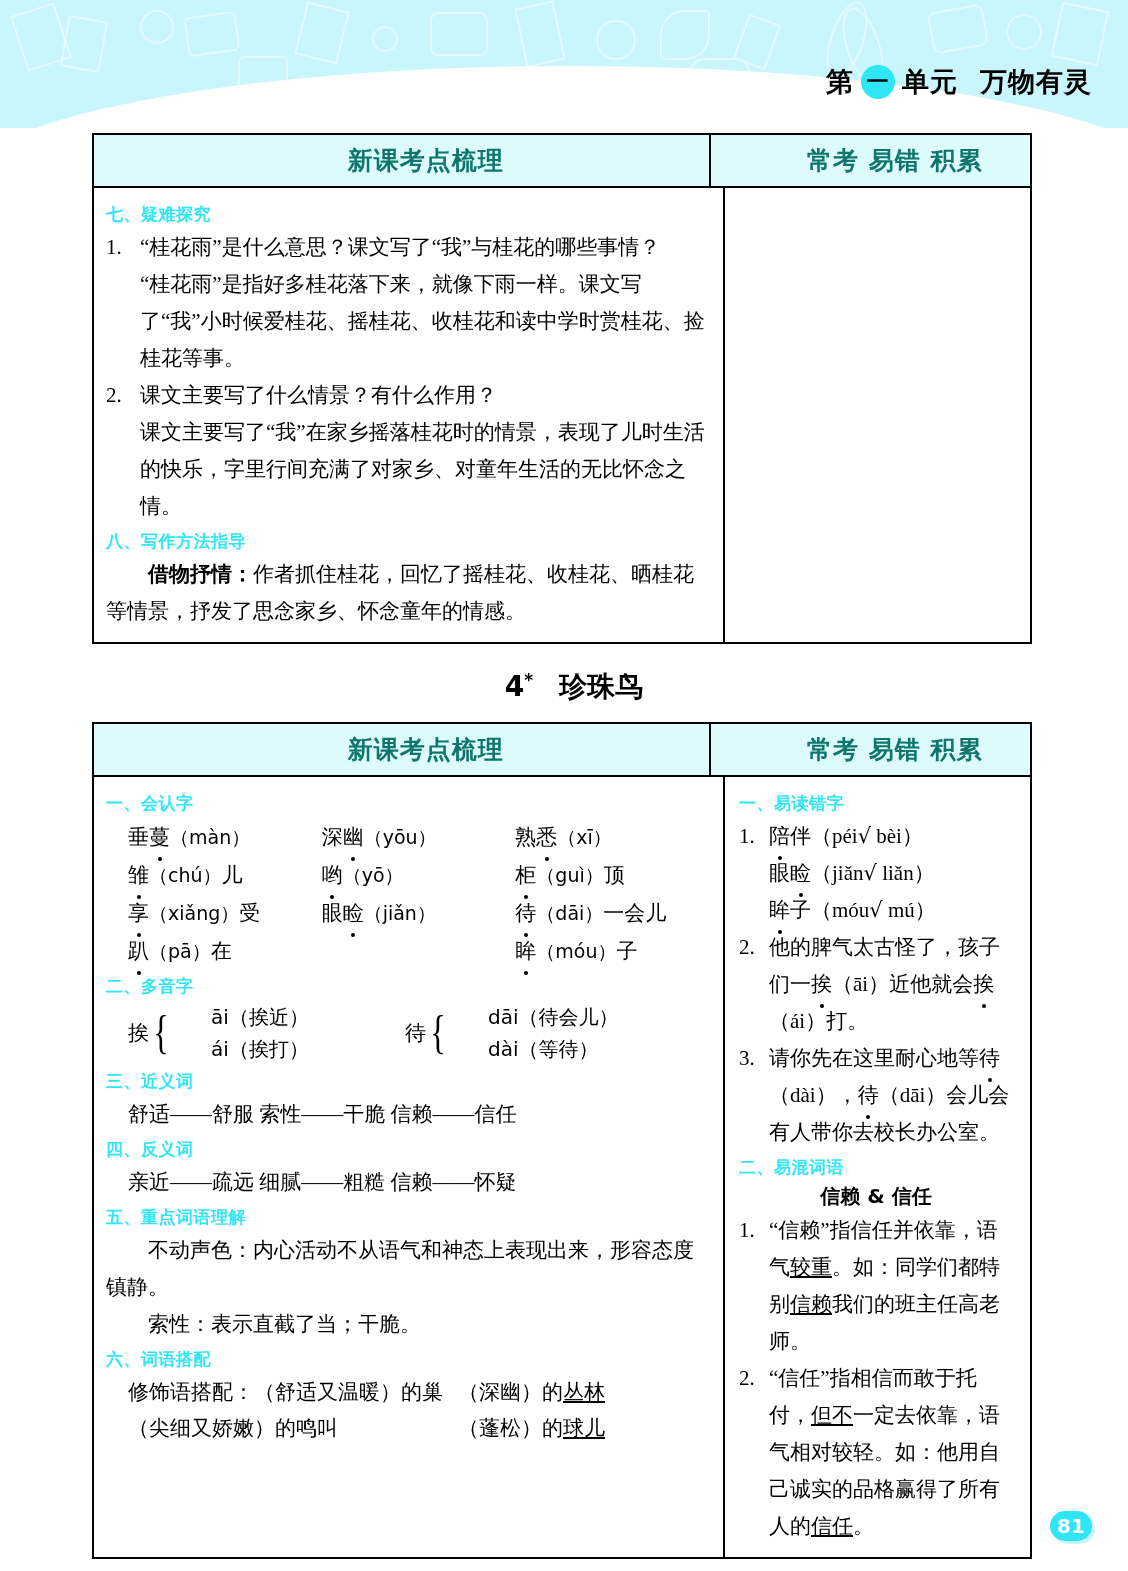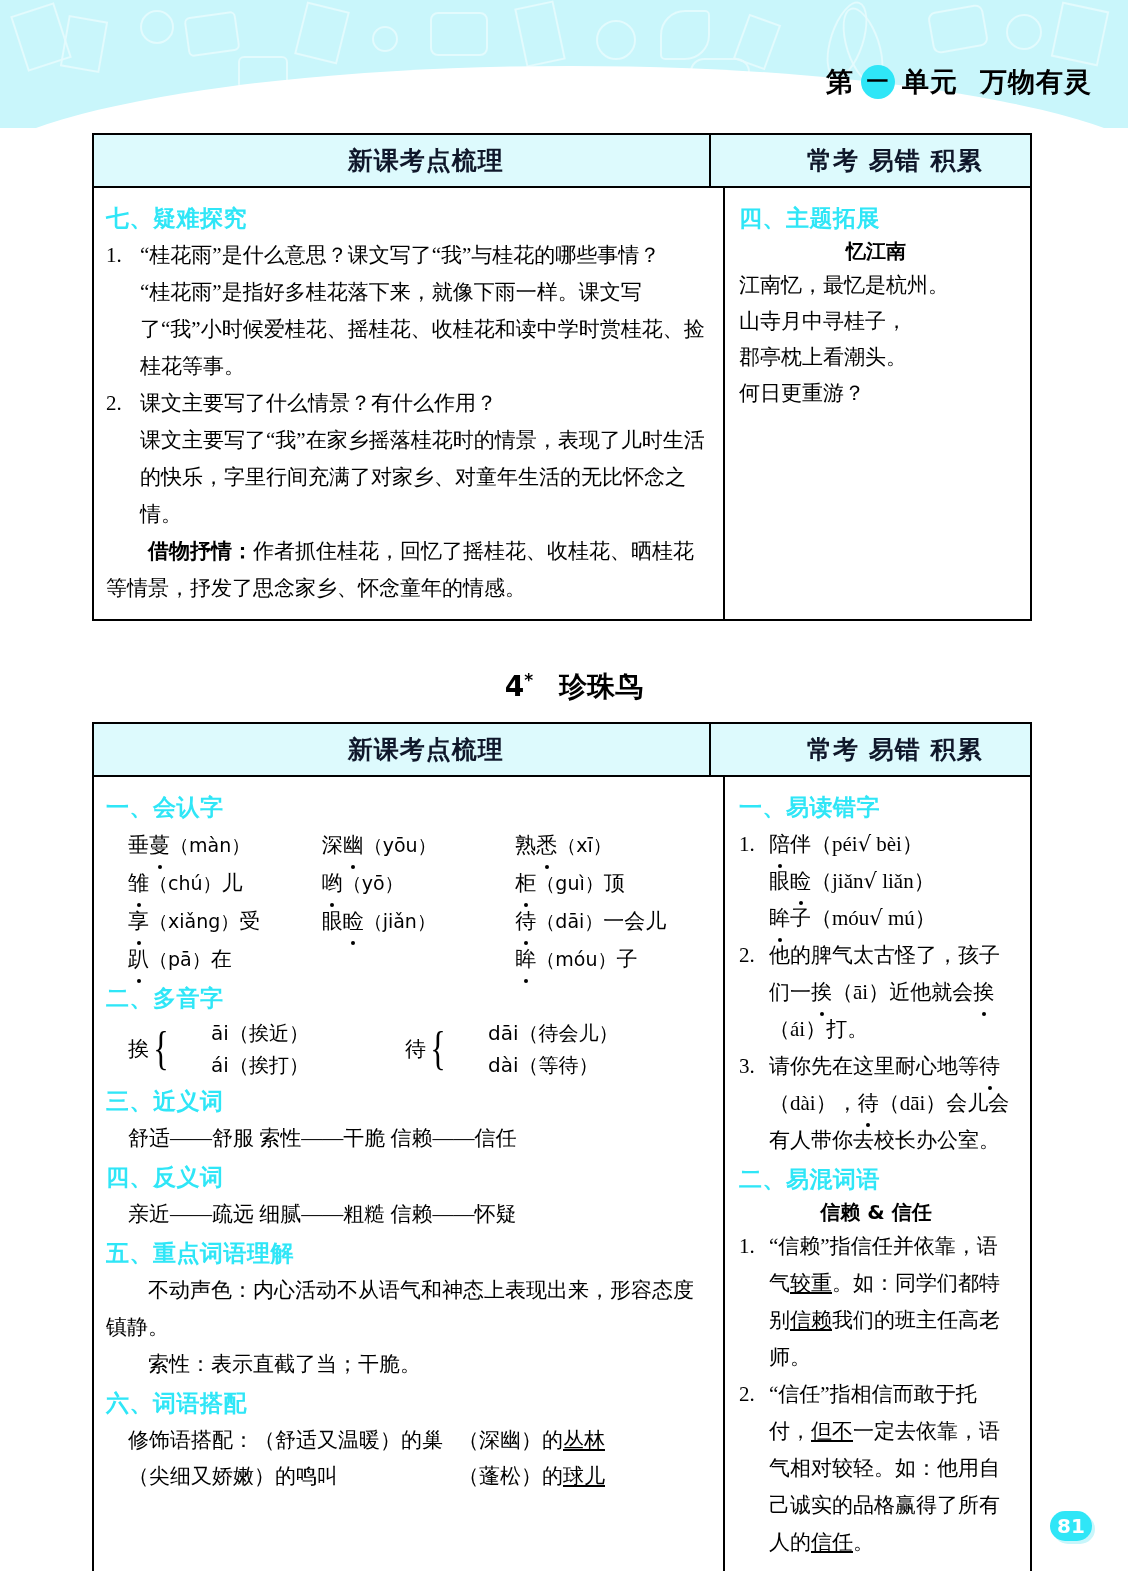--- a/index.html
+++ b/index.html
@@ -76,35 +76,35 @@
     border:2.5px solid #000;
     background:#fff;
   }
   .tbl .head {
     display:flex;
     background:#ddfafd;
     border-bottom:2.5px solid #000;
   }
   .tbl .head .cell {
     font-family:"DejaVu Sans","Liberation Sans",sans-serif;
-    font-weight:bold; font-size:25px; color:#0f172a;
+    font-weight:bold; font-size:25px; color:#0f766e;
     text-align:center; padding:9px 0 9px; letter-spacing:1px;margin-left:48px;
   }
   .tbl .head .cell.left  { width:631px; border-right:2.5px solid #000; }
   .tbl .head .cell.right { width:300px; }
   .tbl .body { display:flex; }
   .tbl .body .col-left  { width:631px; border-right:2.5px solid #000; padding:10px 14px 12px 12px; }
   .tbl .body .col-right { width:300px; padding:10px 12px 12px 14px; }
 
   
   .sec-title {
     color:#2fe6f7;
     font-family:"DejaVu Sans","Liberation Sans",sans-serif;
     font-weight:bold;
-    font-size:23px;
+    font-size:17px;
     letter-spacing:.5px;
     margin:5px 0 3px;
   }
   .para {
     font-size:21px; color:#000; line-height:37px;
     font-family:"Liberation Serif","DejaVu Serif",serif;
   }
   .para.indent { text-indent:2em; }
   .num-item { display:flex; font-size:21px; line-height:37px; }
   .num-item .n { width:34px; flex:none; text-align:left; }
@@ -232,31 +232,24 @@
 
       <div class="num-item">
         <div class="n">2.</div>
         <div class="t">课文主要写了什么情景？有什么作用？</div>
       </div>
       <div class="num-item">
         <div class="n"></div>
         <div class="t">课文主要写了“我”在家乡摇落桂花时的情景，表现了儿时生活的快乐，字里行间充满了对家乡、对童年生活的无比怀念之情。</div>
       </div>
 
+      <div class="sec-title">八、写作方法指导</div>
       <div class="para indent"><span class="b">借物抒情：</span><span>作者抓住桂花，回忆了摇桂花、收桂花、晒桂花等情景，抒发了思念家乡、怀念童年的情感。</span></div>
     </div>
 
-    <div class="col-right">
-      <div class="sec-title">四、主题拓展</div>
-      <div class="poem-title">忆江南</div>
-      <div class="poem-line">江南忆，最忆是杭州。</div>
-      <div class="poem-line">山寺月中寻桂子，</div>
-      <div class="poem-line">郡亭枕上看潮头。</div>
-      <div class="poem-line">何日更重游？</div>
-    </div>
   </div>
 </div>
 
 <div class="lesson-head" style="top:668px;">
   <span>4</span><span class="star">*</span><span class="sp"></span><span>珍珠鸟</span>
 </div>
 
 <div class="tbl" style="left:92px; top:722px; width:940px;">
   <div class="head">
     <div class="cell left">新课考点梳理</div>

